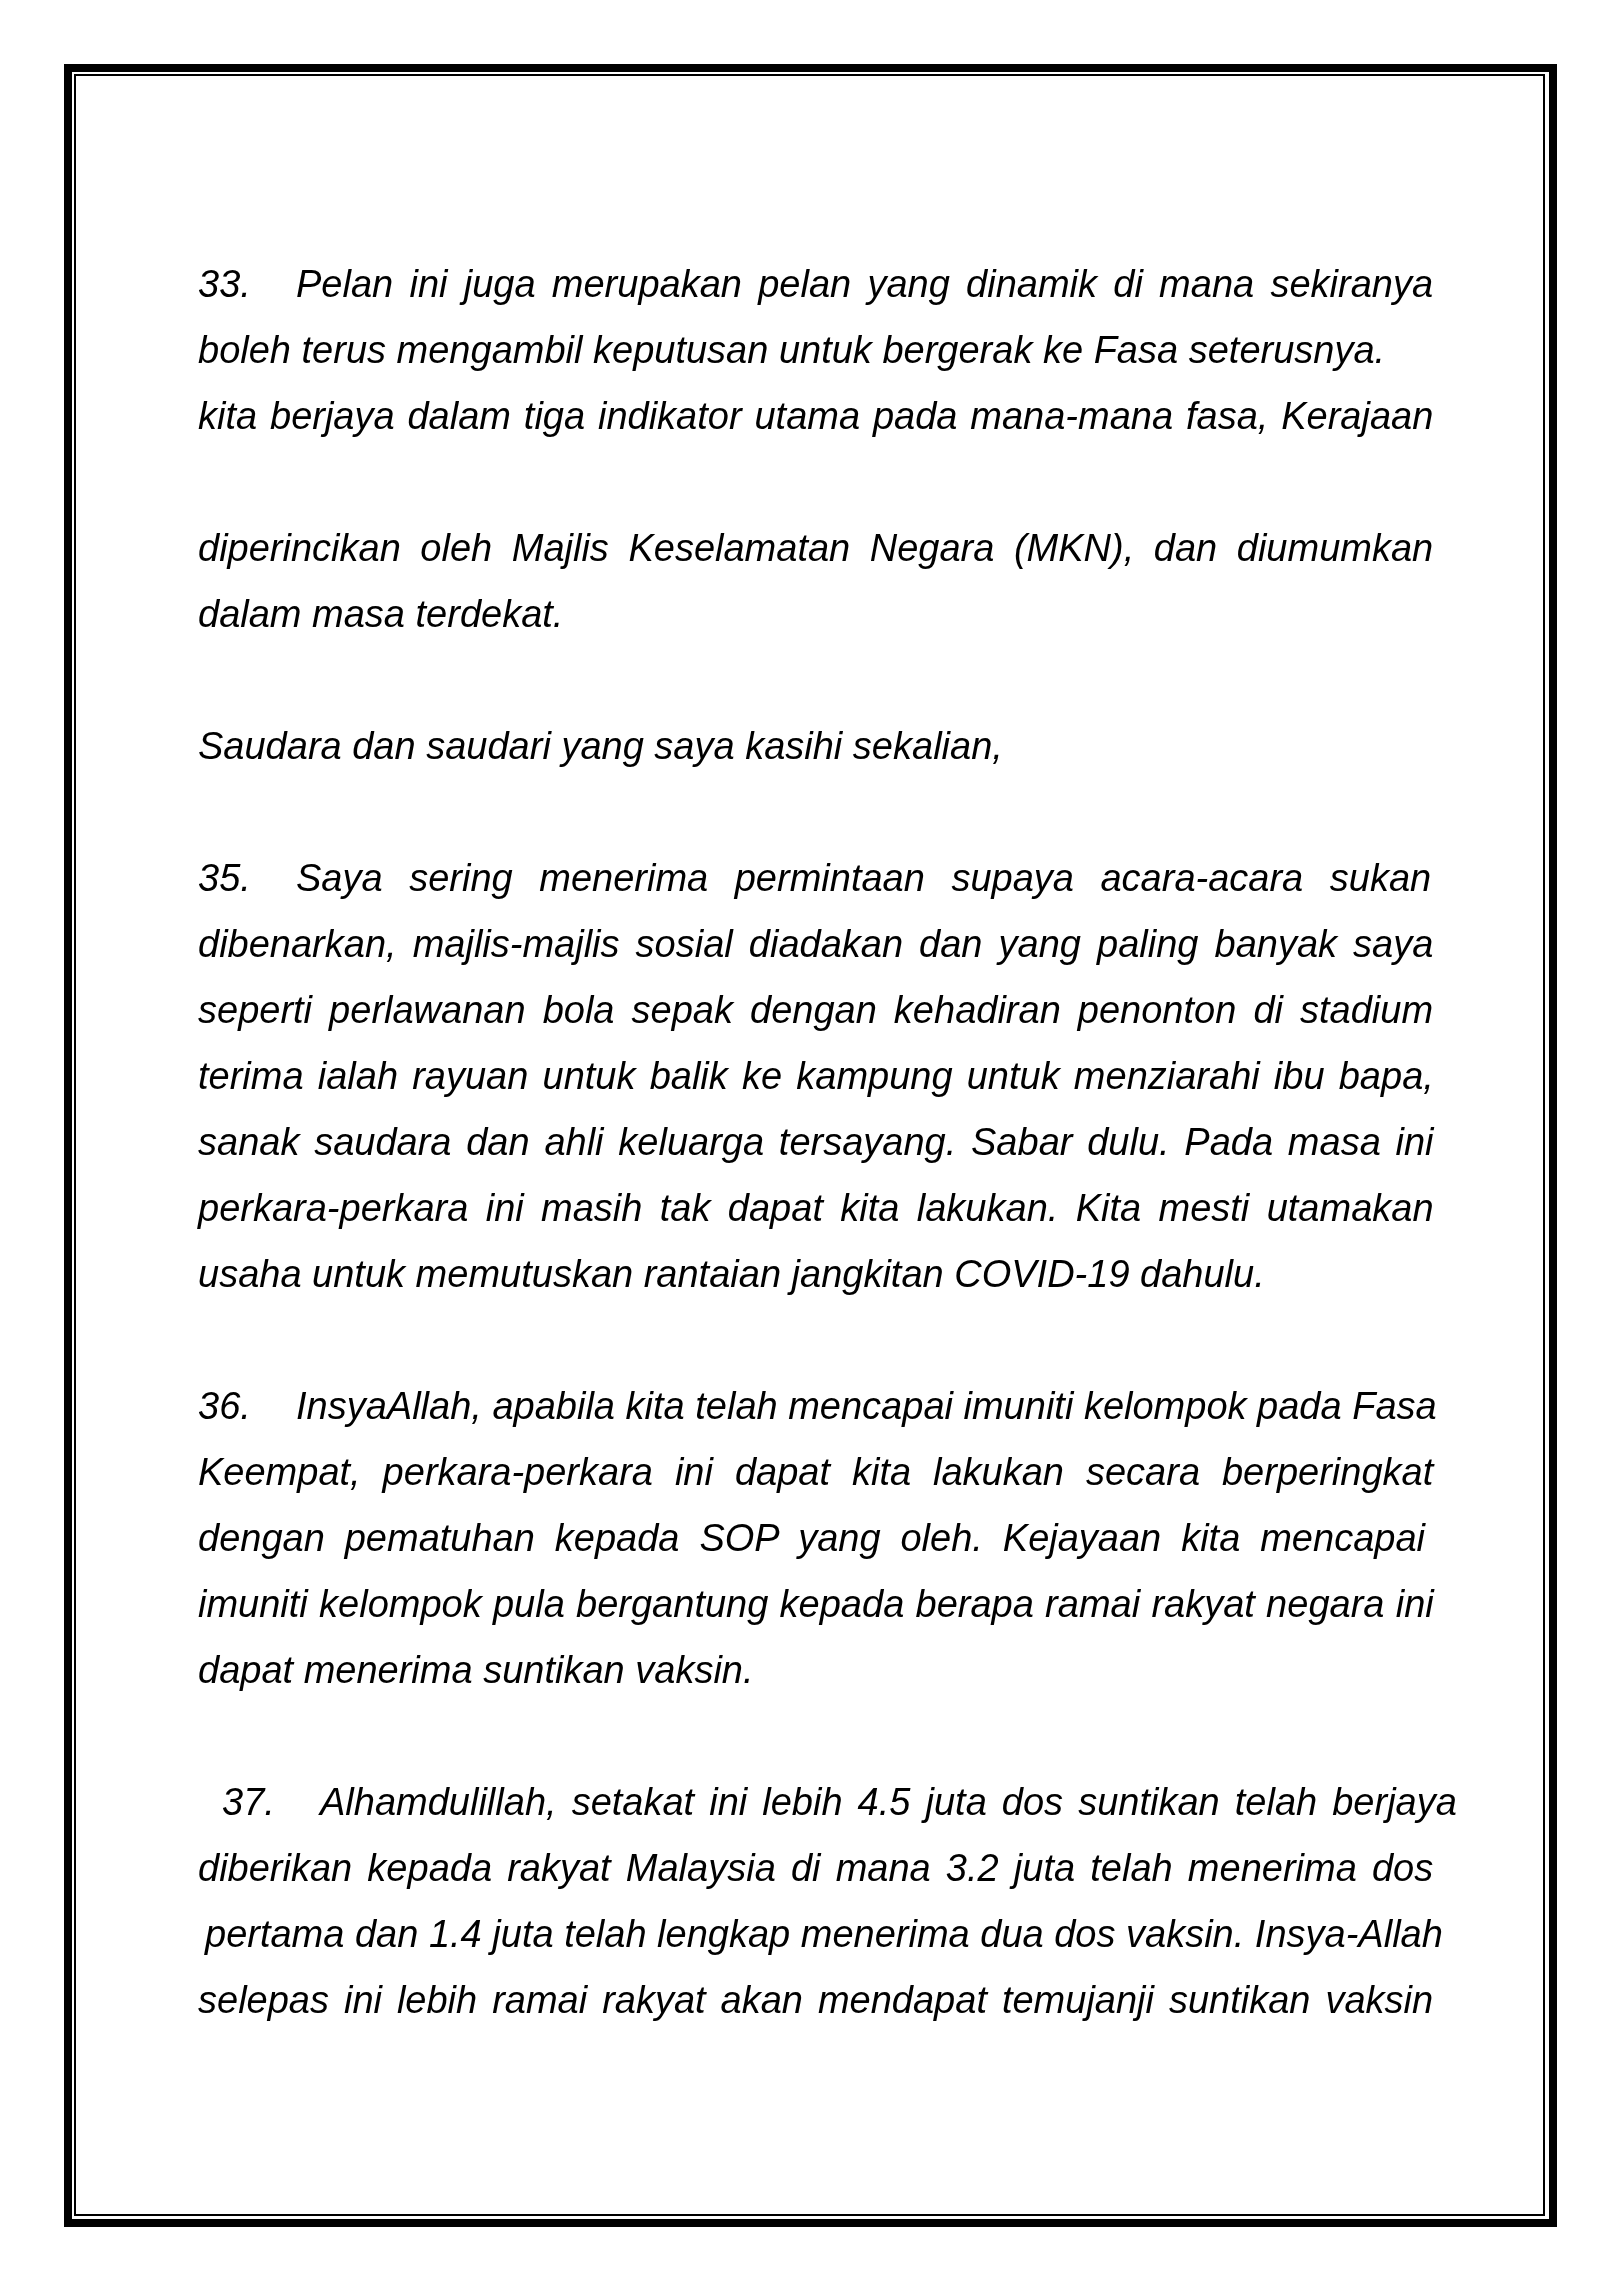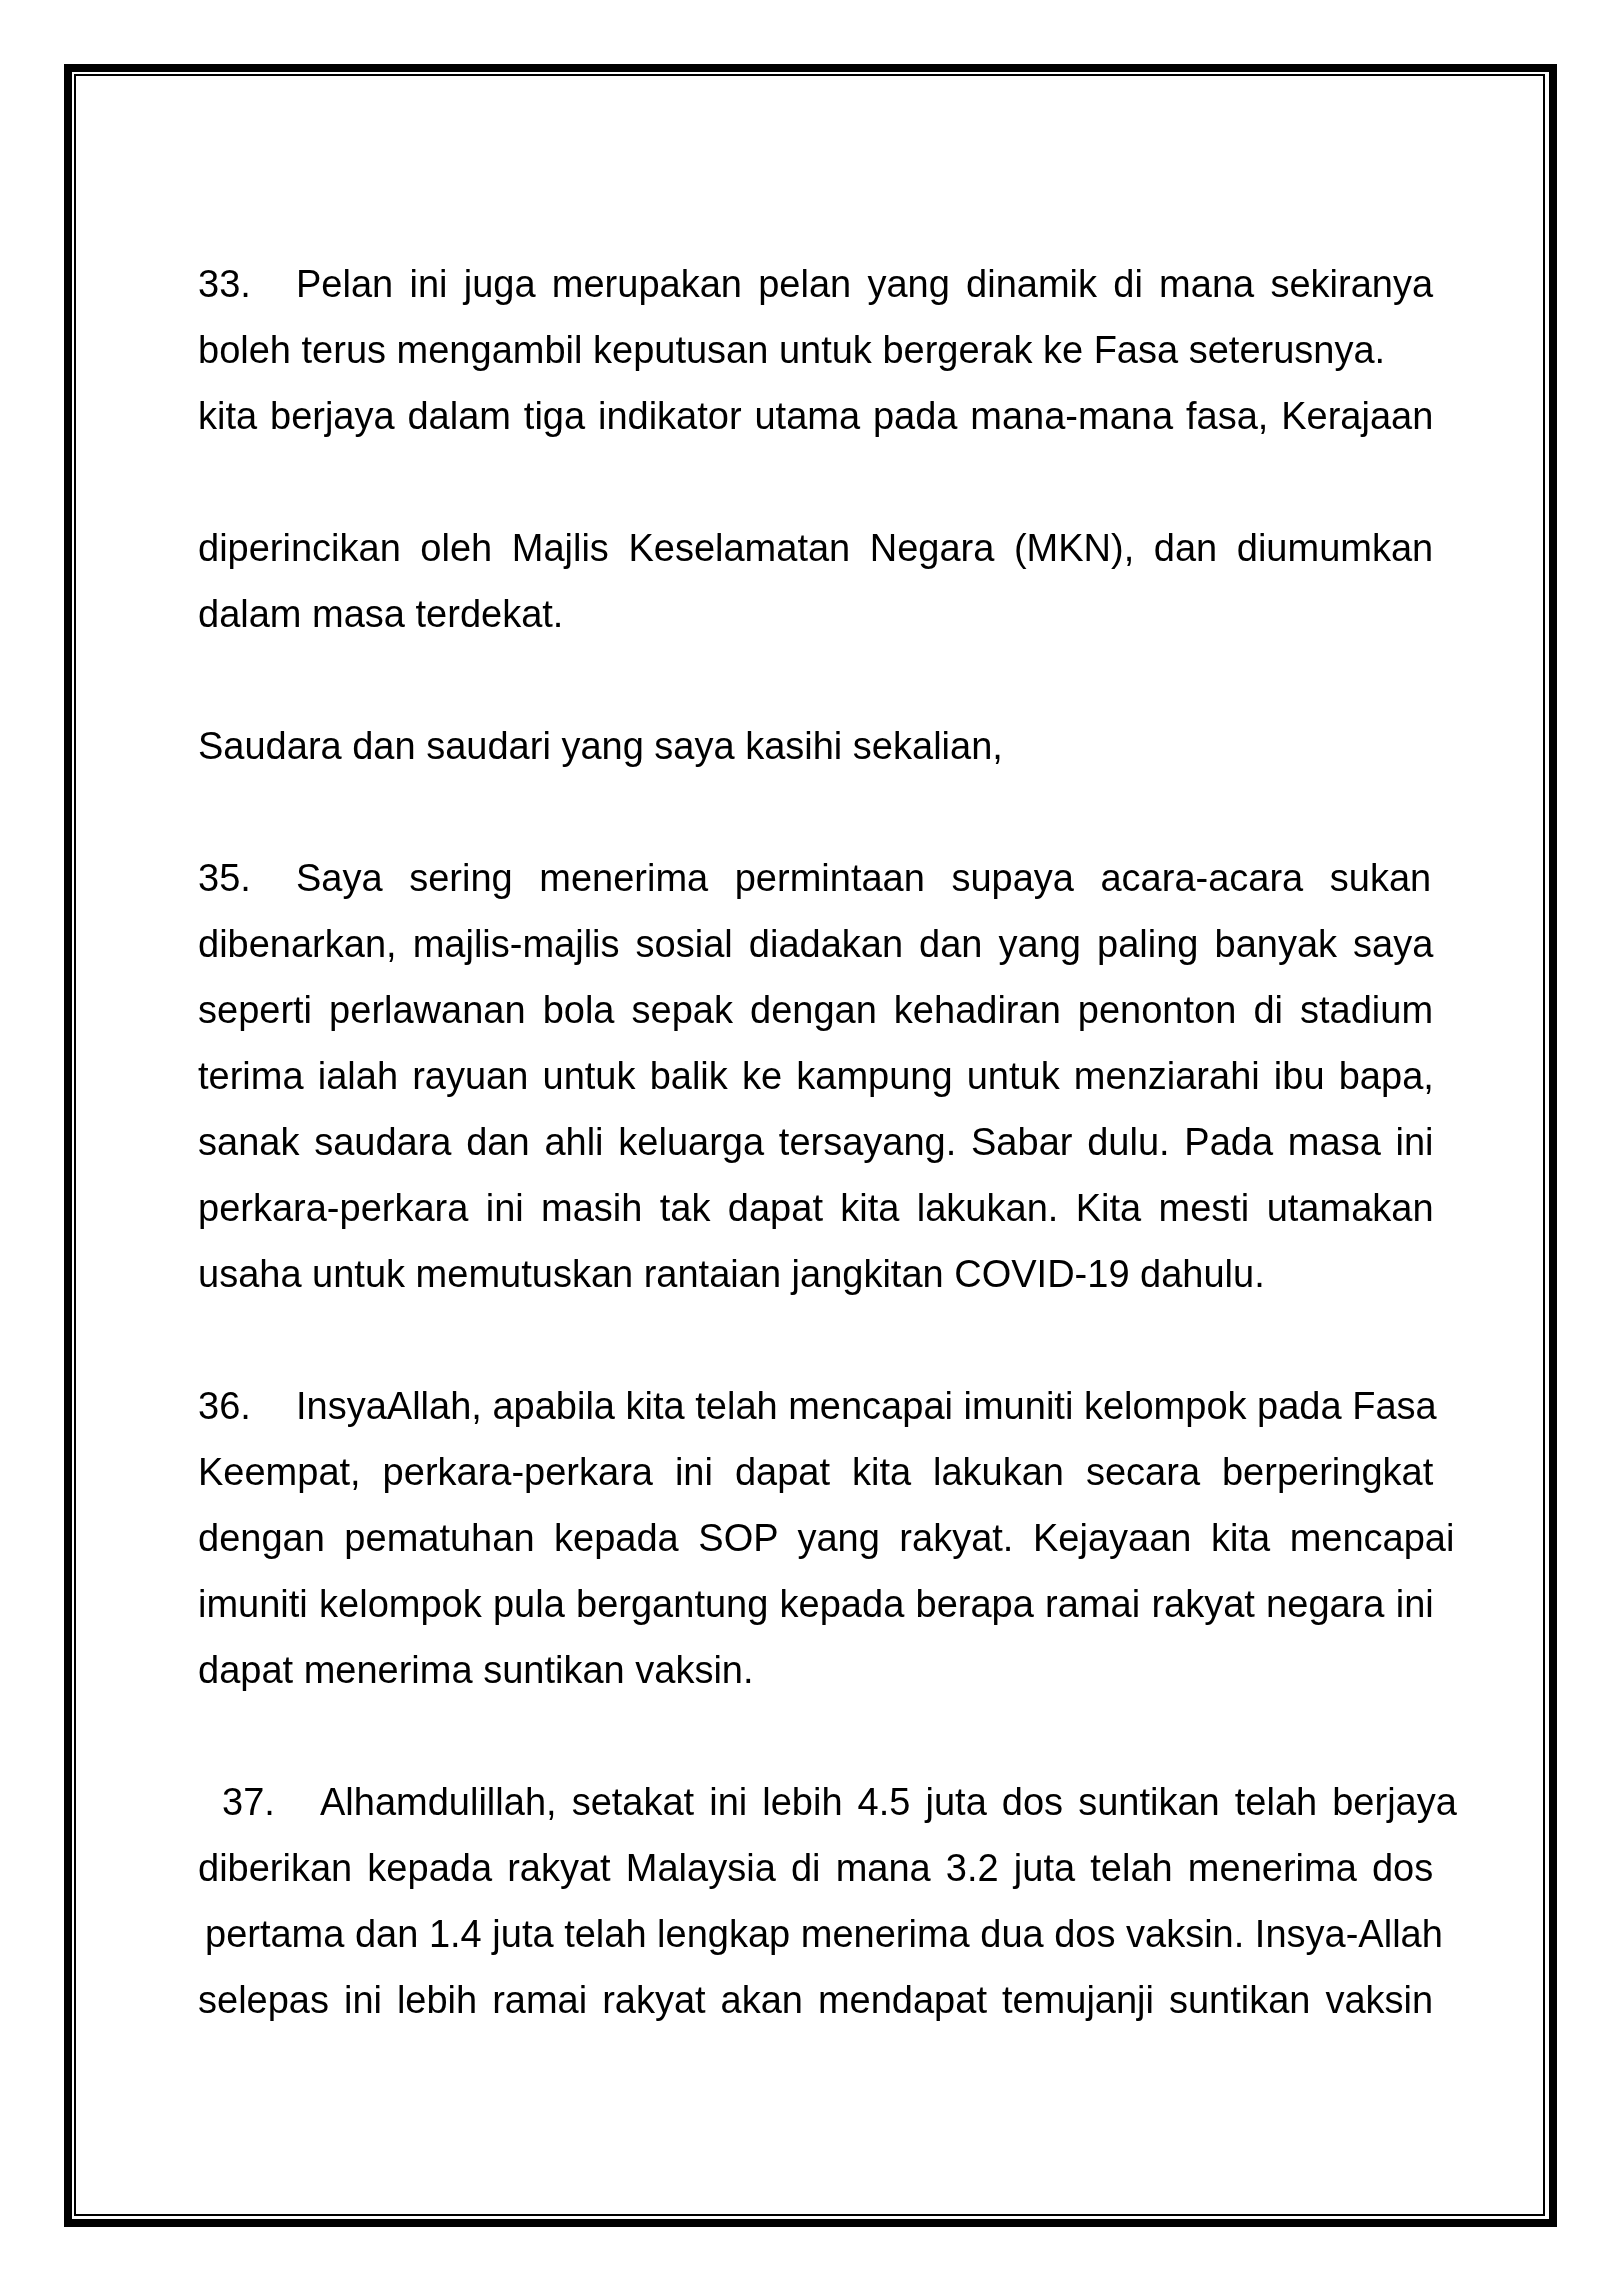--- a/index.html
+++ b/index.html
@@ -38,20 +38,21 @@
     left: 198px;
     top: 251px;
     width: 1227px;
     font-size: 38px;
     line-height: 66px;
   }
   .para {
     margin: 0 0 66px 0;
     text-align: justify;
     text-align-last: left;
+    font-style: italic;
   }
   .para:last-child {
     margin-bottom: 0;
   }
   .para .line {
     display: block;
     text-align: justify;
     text-align-last: justify;
     white-space: nowrap;
   }
@@ -95,21 +96,21 @@
     <span class="line" style="white-space: nowrap; display: block; word-spacing: 6.5px;">seperti perlawanan bola sepak dengan kehadiran penonton di stadium</span>
     <span class="line" style="white-space: nowrap; display: block; word-spacing: 3.6px;">terima ialah rayuan untuk balik ke kampung untuk menziarahi ibu bapa,</span>
     <span class="line" style="white-space: nowrap; display: block; word-spacing: 4.2px;">sanak saudara dan ahli keluarga tersayang. Sabar dulu. Pada masa ini</span>
     <span class="line" style="white-space: nowrap; display: block; word-spacing: 6.8px;">perkara-perkara ini masih tak dapat kita lakukan. Kita mesti utamakan</span>
     <span class="line last">usaha untuk memutuskan rantaian jangkitan COVID-19 dahulu.</span>
   </div>
 
   <div class="para">
     <span class="line" style="white-space: nowrap; display: block; word-spacing: 0px;"><span class="num">36.</span><span>InsyaAllah, apabila kita telah mencapai imuniti kelompok pada Fasa</span></span>
     <span class="line" style="white-space: nowrap; display: block; word-spacing: 11.4px;">Keempat, perkara-perkara ini dapat kita lakukan secara berperingkat</span>
-    <span class="line" style="white-space: nowrap; display: block; word-spacing: 9px;">dengan pematuhan kepada SOP yang rakyat. Kejayaan kita mencapai</span>
+    <span class="line" style="white-space: nowrap; display: block; word-spacing: 9px;">dengan pematuhan kepada SOP yang oleh. Kejayaan kita mencapai</span>
     <span class="line" style="white-space: nowrap; display: block; word-spacing: 0.7px;">imuniti kelompok pula bergantung kepada berapa ramai rakyat negara ini</span>
     <span class="line last">dapat menerima suntikan vaksin.</span>
   </div>
 
   <div class="para">
     <span class="line" style="white-space: nowrap; display: block; word-spacing: 4.5px; margin-left: 24px;"><span class="num">37.</span><span>Alhamdulillah, setakat ini lebih 4.5 juta dos suntikan telah berjaya</span></span>
     <span class="line" style="white-space: nowrap; display: block; word-spacing: 4.6px;">diberikan kepada rakyat Malaysia di mana 3.2 juta telah menerima dos</span>
     <span class="line" style="white-space: nowrap; display: block; word-spacing: 0px; margin-left: 7px;">pertama dan 1.4 juta telah lengkap menerima dua dos vaksin. Insya-Allah</span>
     <span class="line" style="white-space: nowrap; display: block; word-spacing: 4.4px;">selepas ini lebih ramai rakyat akan mendapat temujanji suntikan vaksin</span>
   </div>

